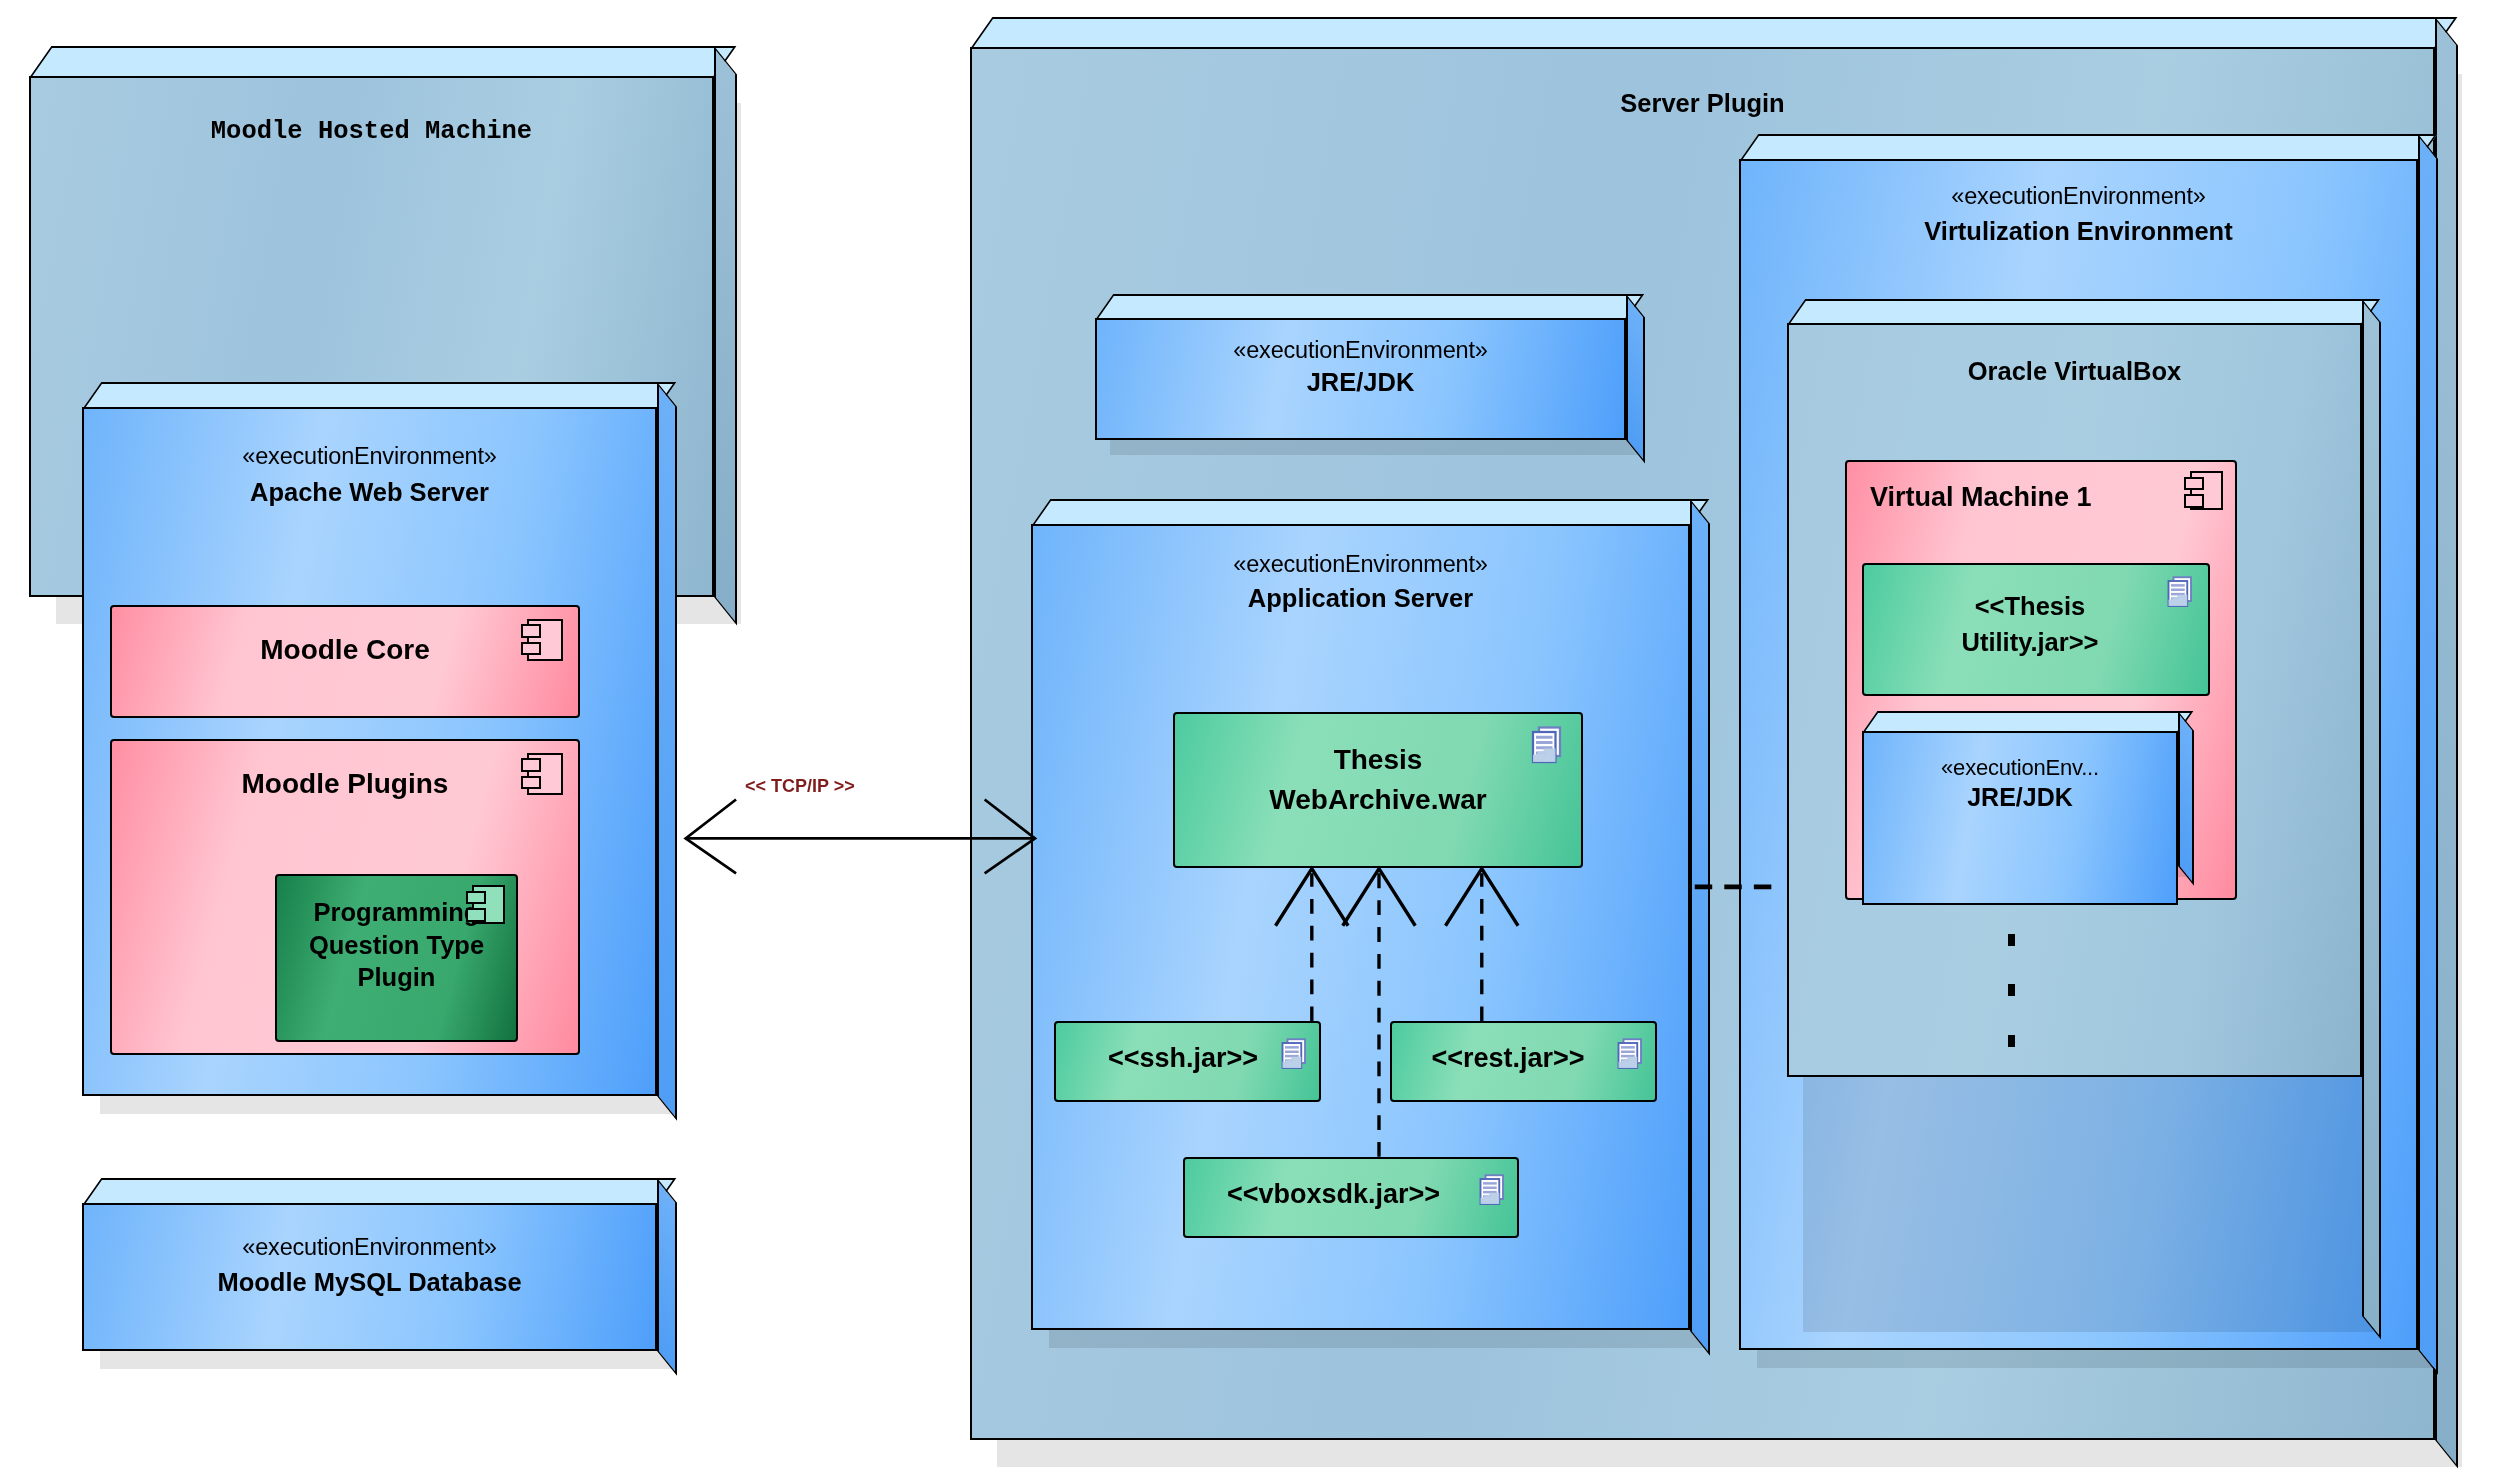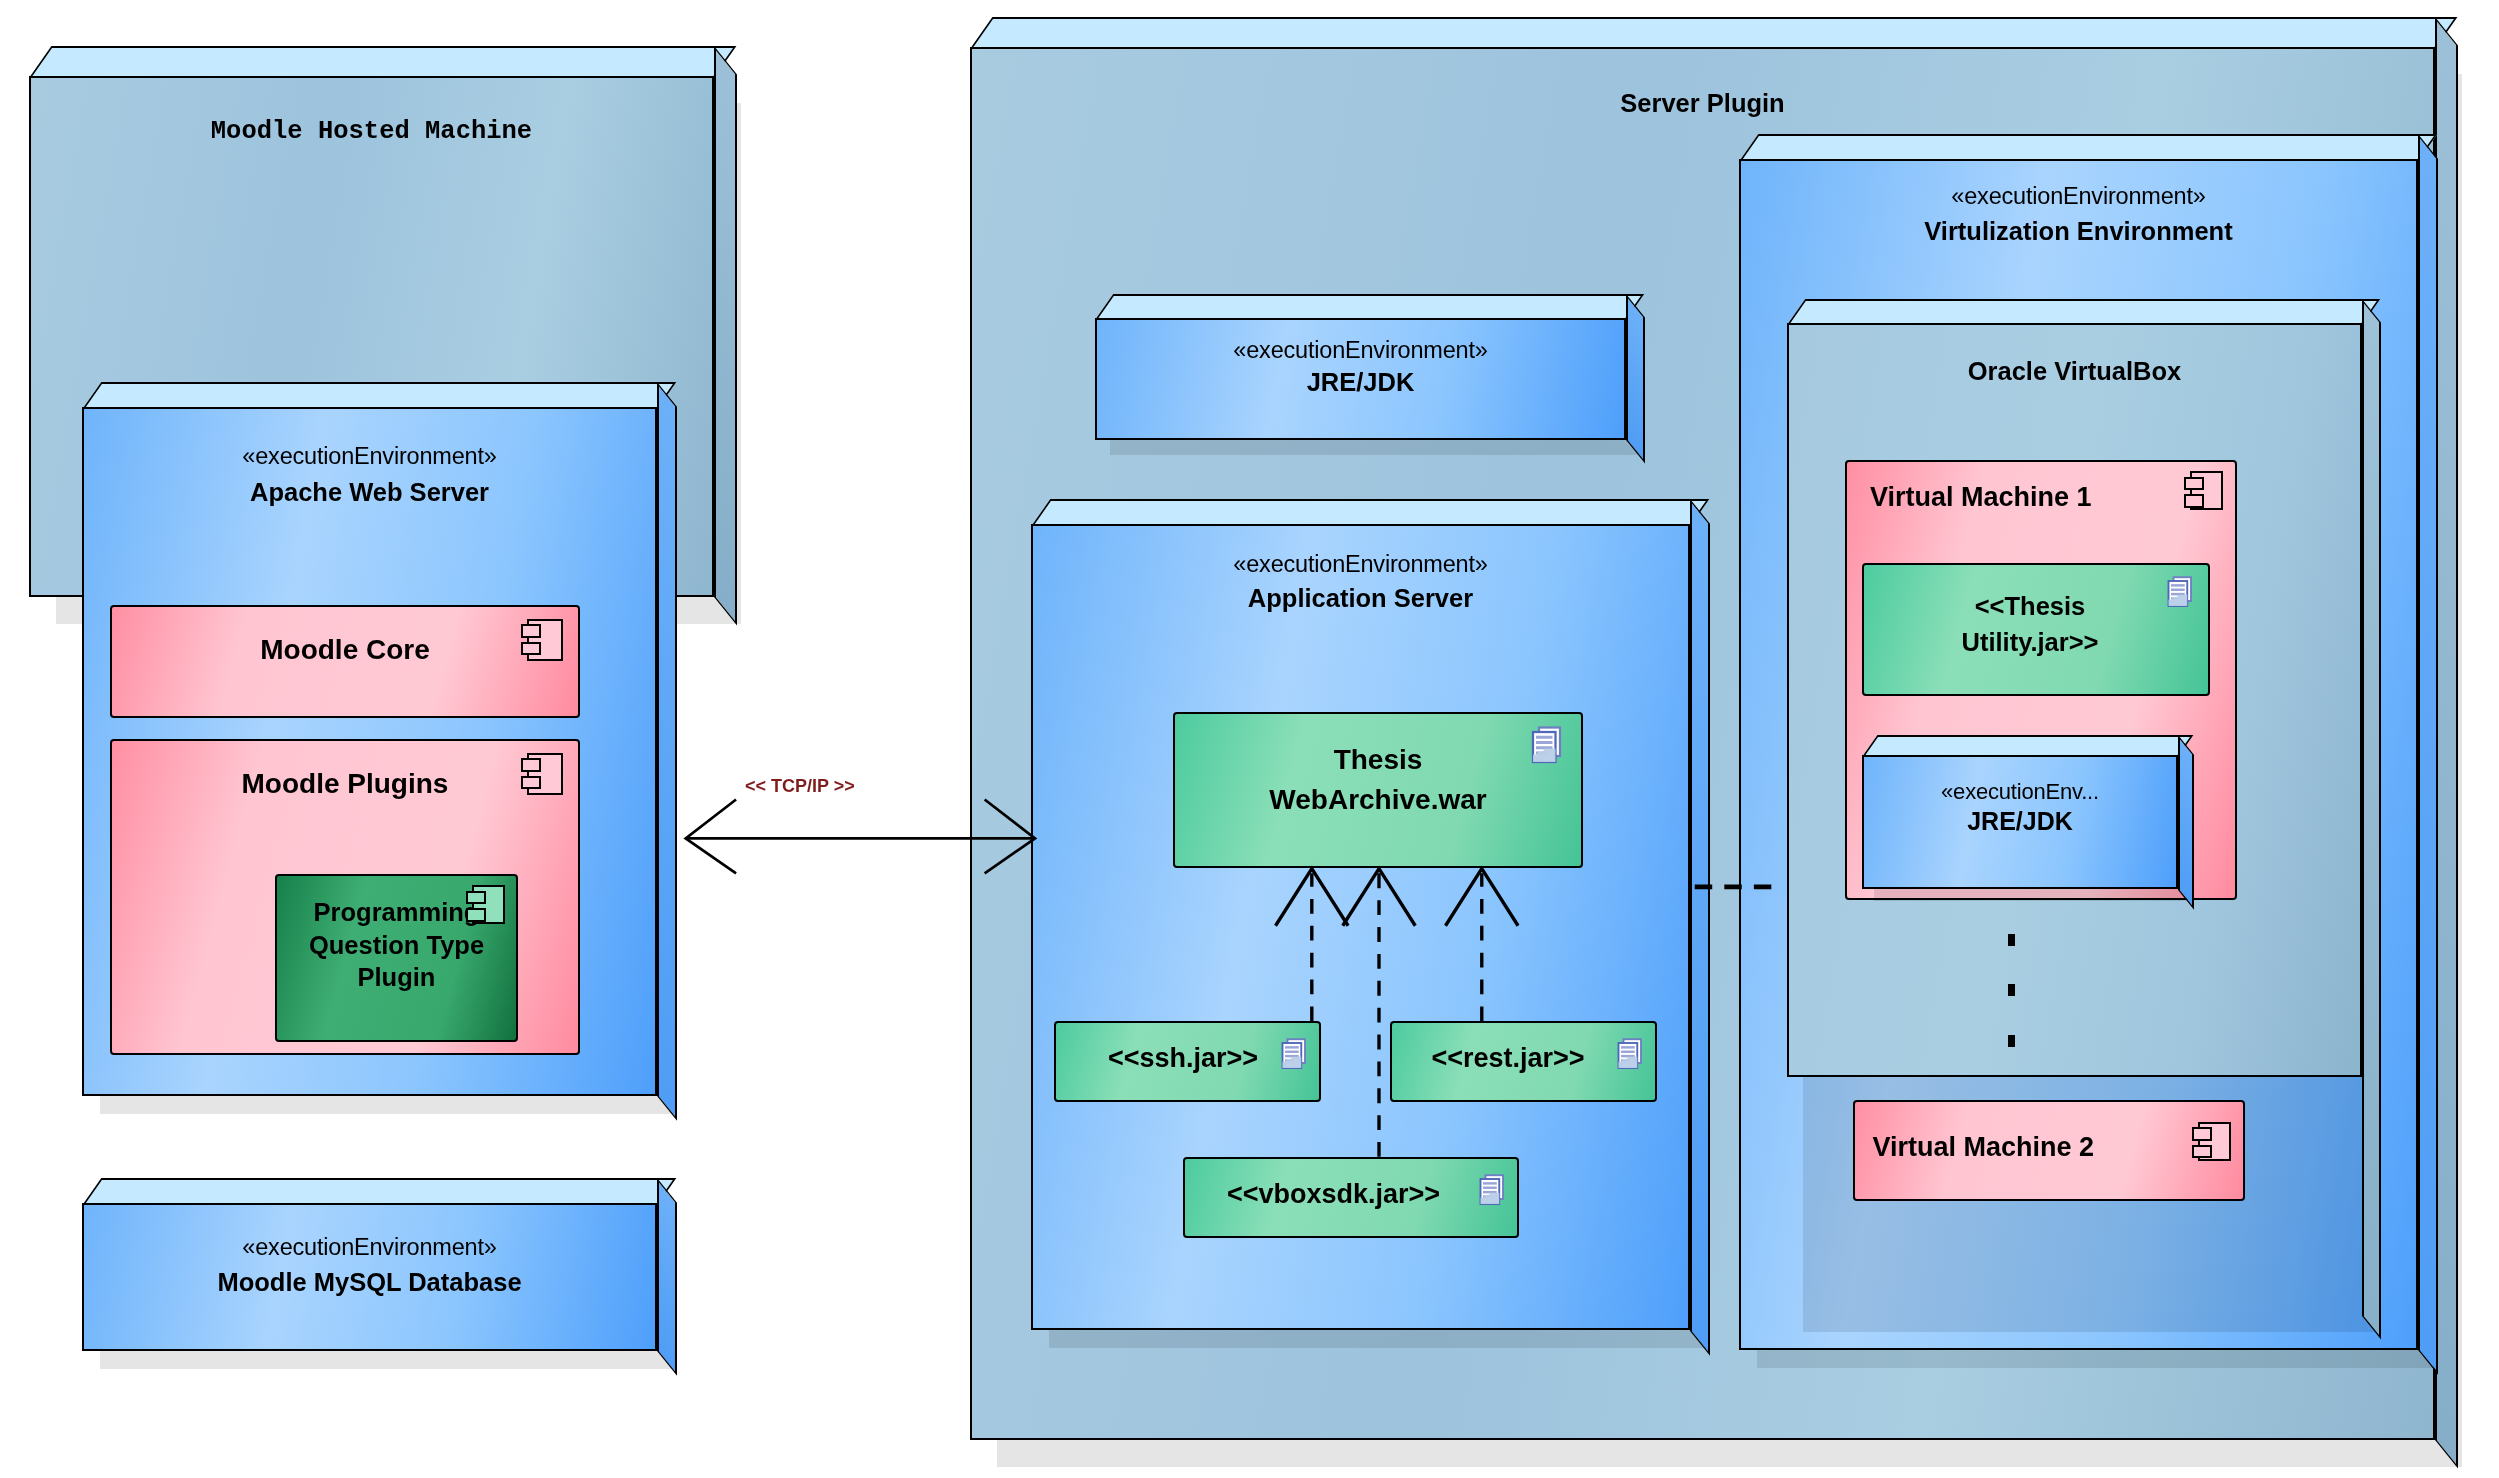--- a/index.html
+++ b/index.html
@@ -258,44 +258,35 @@
         <rect x="12" y="2" width="28" height="38" fill="#fff" stroke="#6f7fc4" stroke-width="3"></rect>
         <rect x="4" y="8" width="30" height="40" fill="#fff" stroke="#4f67b8" stroke-width="3"></rect>
         <rect x="8" y="13" width="22" height="4" fill="#9aa6d8"></rect>
         <rect x="8" y="20" width="22" height="4" fill="#9aa6d8"></rect>
         <rect x="8" y="27" width="22" height="4" fill="#9aa6d8"></rect>
         <rect x="8" y="34" width="14" height="4" fill="#9aa6d8"></rect>
         <path d="M4 48 L4 38 L10 38 L10 34 L18 34 L18 30 L34 30 L34 48 Z" fill="#b9cde8" opacity="0.95"></path>
       </svg>
     </div>
 
-    <div class="node" style="left:15px;top:269px;width:316px;height:134px;margin-top:24px;">
+    <div class="node" style="left:15px;top:269px;width:316px;height:174px;">
       <div class="shadow" style="left:12px;top:12px;width:316px;height:134px;"></div>
       <div class="top" style="left:0px;top:-20px;width:316px;height:22px;transform:skewX(-35deg);transform-origin:bottom left;"></div>
       <div class="side side-node-mid" style="left:316px;top:-20px;width:16px;height:155px;transform:skewY(51deg);transform-origin:top left;"></div>
       <div class="front fill-node-mid">
         <div class="stereotype" style="margin-top:23px;font-size:22px;">«executionEnv...</div>
         <div class="nodename-sm" style="margin-top:5.4px;font-size:25px;">JRE/JDK</div>
       </div>
     </div>
   </div>
 
   <div class="vdot" style="left:2008px;top:934px;"></div>
   <div class="vdot" style="left:2008px;top:984px;"></div>
   <div class="vdot" style="left:2008px;top:1035px;"></div>
 
-  <div class="comp fill-comp-pink" style="left:1853px;top:1100px;width:392px;height:101px;">
-    <div class="cshadow"></div>
-    <div class="clabel" style="top:30px;font-size:27px;text-align:left;padding-left:17.5px;">Virtual Machine 2</div>
-    <div class="comp-icon icon-pink" style="right:12px;top:20px;width:39px;height:39px;">
-      <div class="body"></div>
-      <div class="tab t1"></div>
-      <div class="tab t2"></div>
-    </div>
-  </div>
 
   <svg class="overlay" viewBox="0 0 3720 2200" width="2500" height="1478">
 
     <g>
       <line x1="1020" y1="1248" x2="1540" y2="1248" stroke="#000" stroke-width="4"></line>
       <polyline points="1095,1190 1020,1248 1095,1300" fill="none" stroke="#000" stroke-width="4"></polyline>
       <polyline points="1465,1190 1540,1248 1465,1300" fill="none" stroke="#000" stroke-width="4"></polyline>
     </g>
 
     <g>

